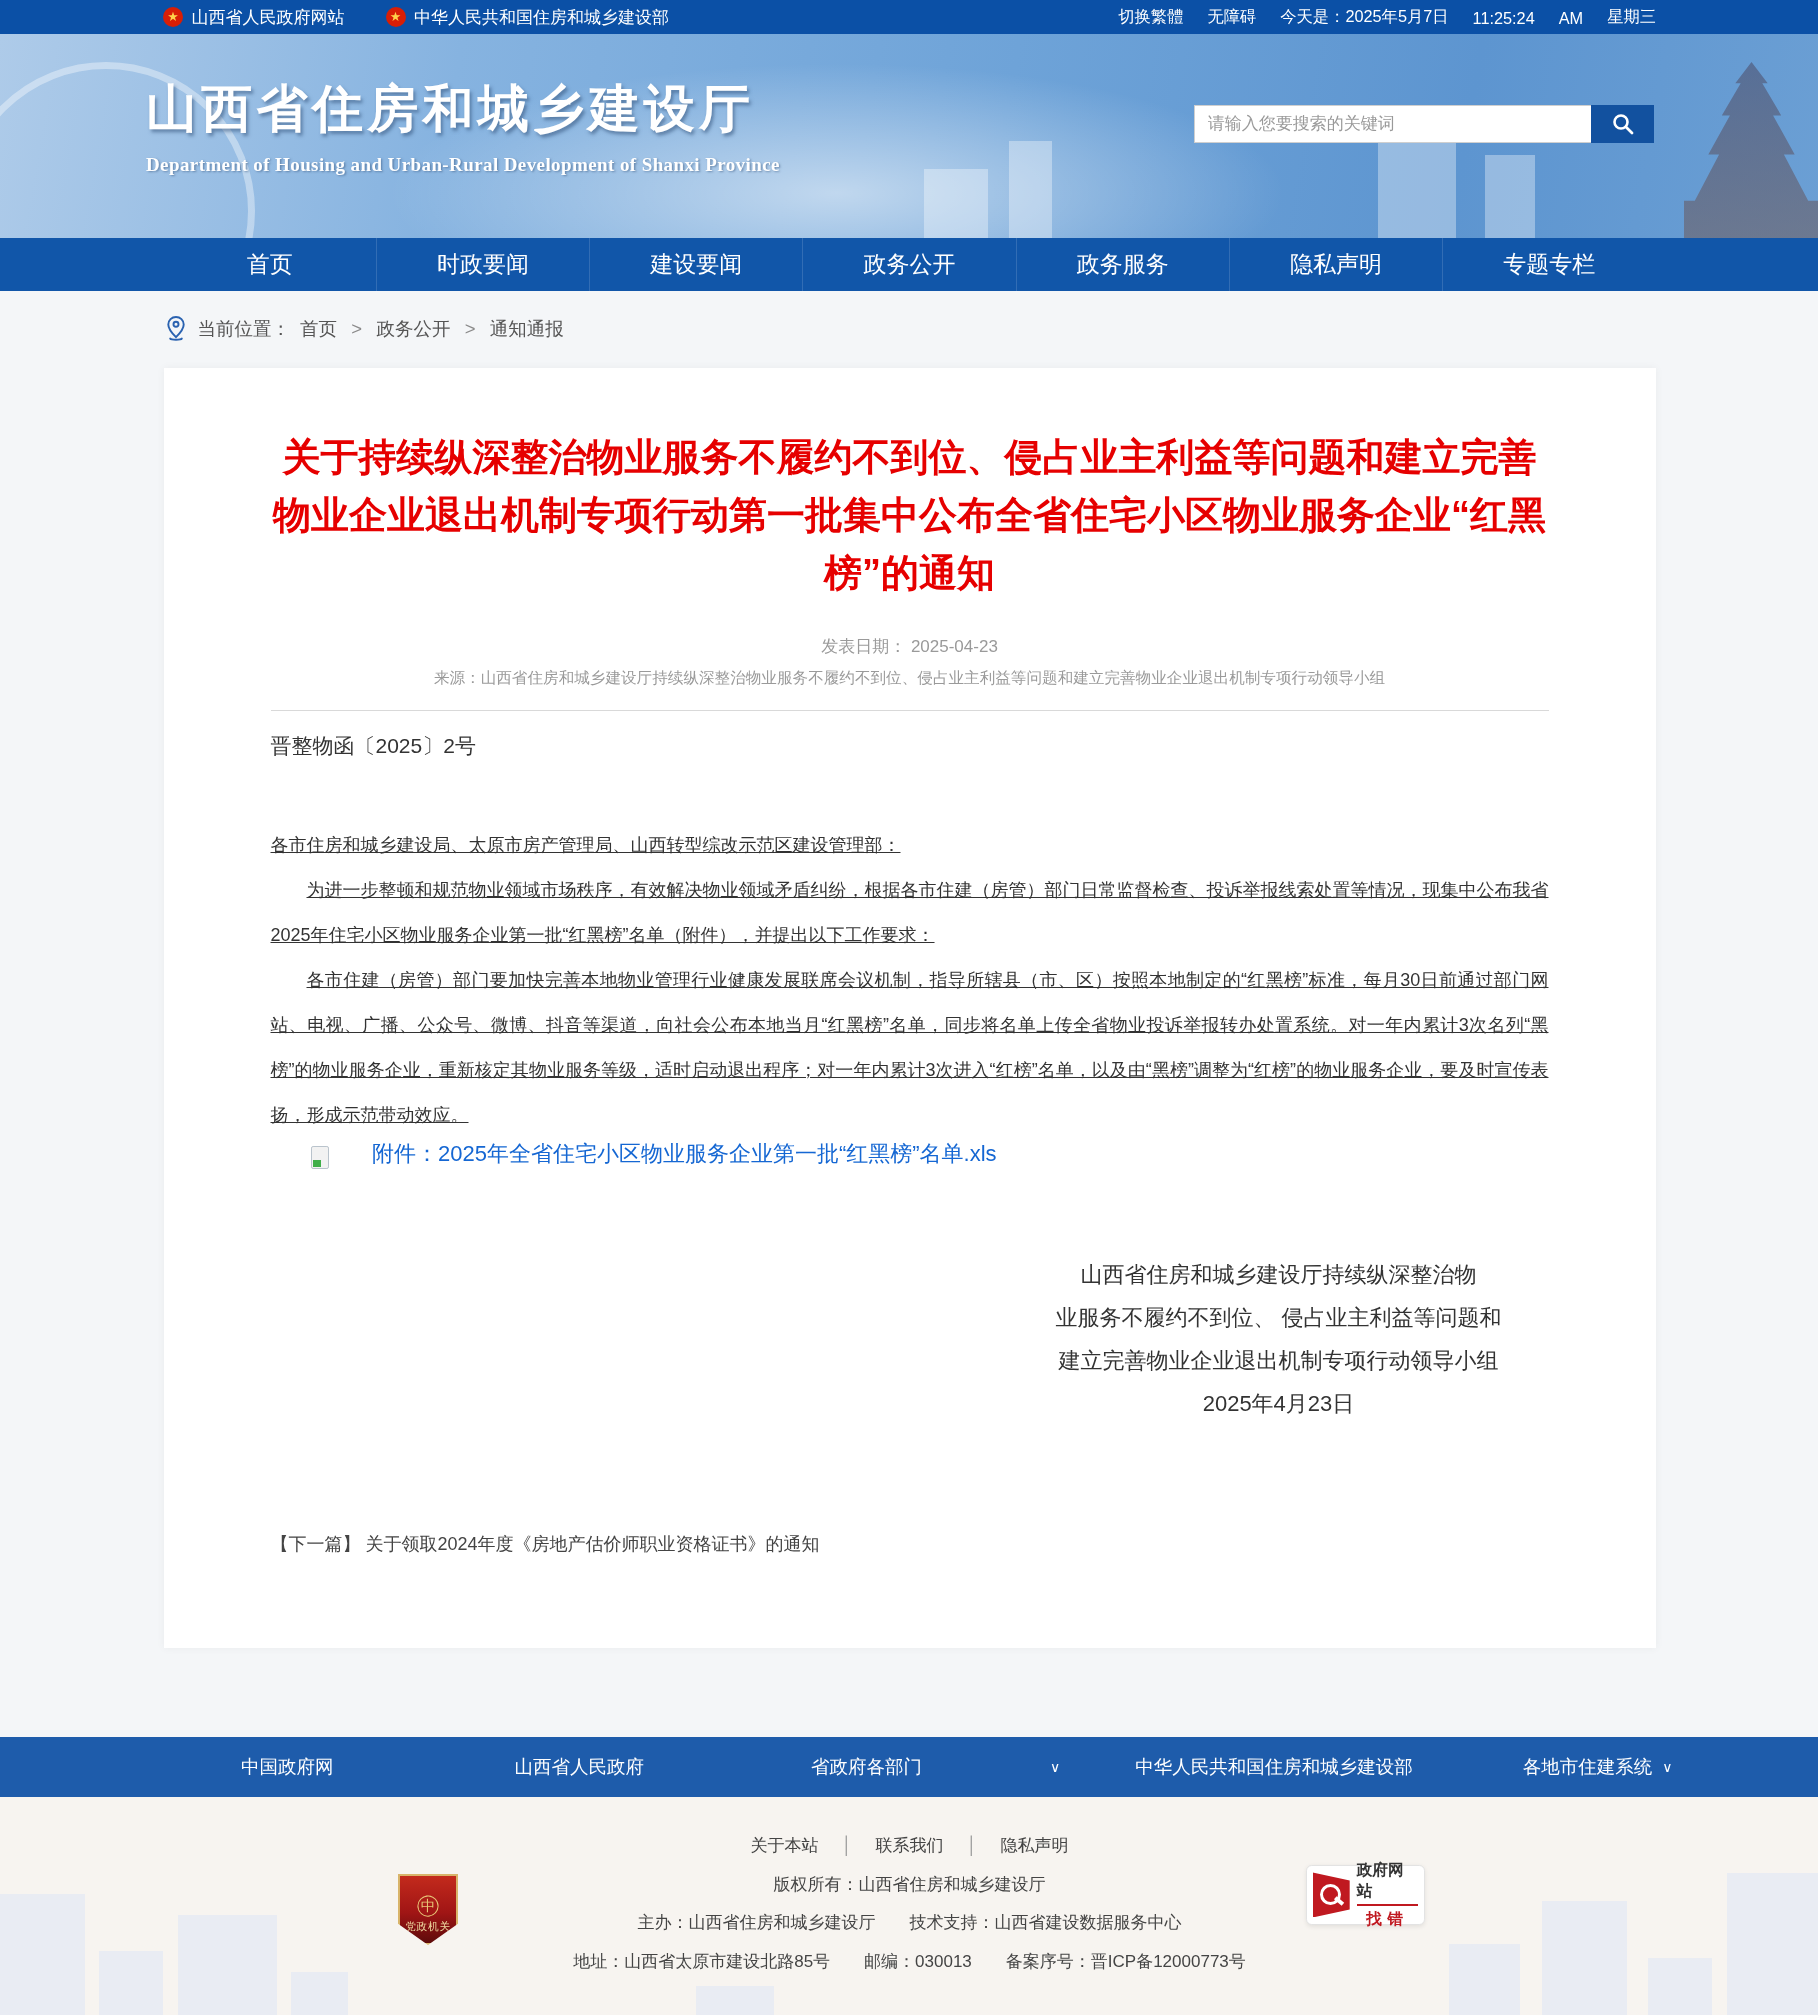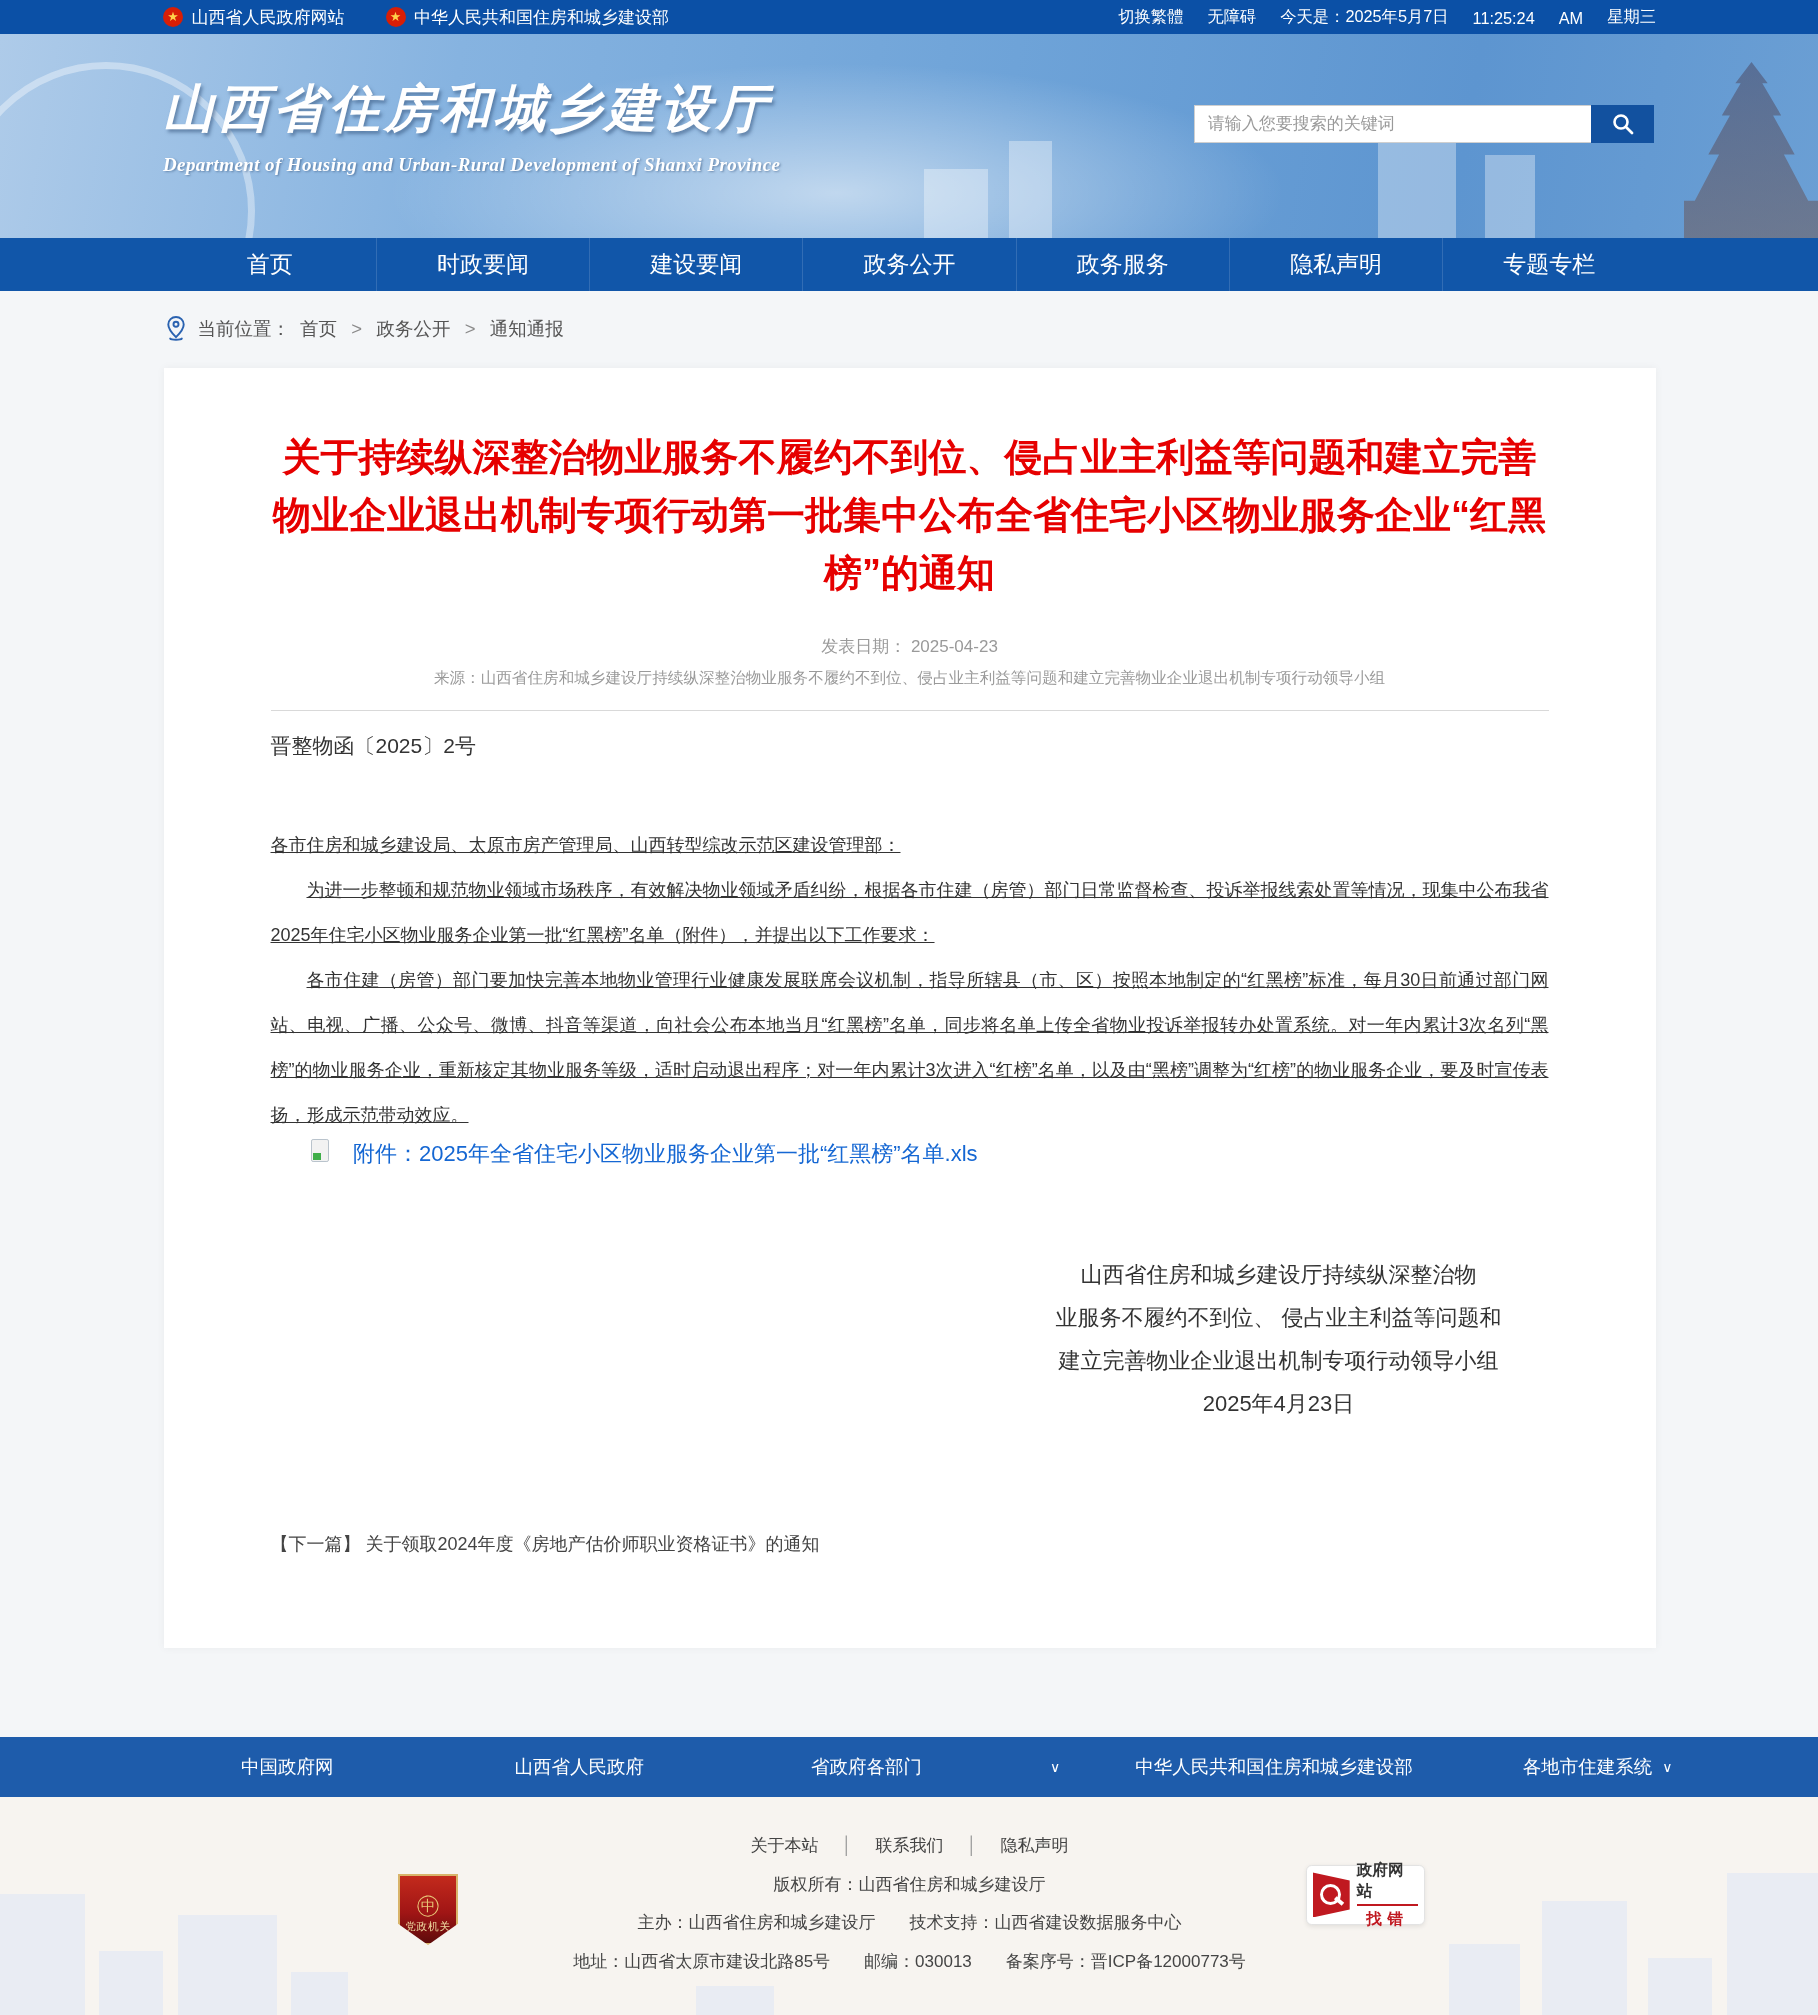--- a/index.html
+++ b/index.html
@@ -15,21 +15,21 @@
   .topbar .right .lnk { cursor:pointer; }
 
   
   .banner { height:204px; position:relative; overflow:hidden;
     background:linear-gradient(100deg,#aecbe9 0%,#86b3e0 25%,#6ea3d8 55%,#5d95d0 80%,#6b9fd4 100%); }
   .banner .haze { position:absolute; left:0; top:0; width:100%; height:100%;
     background:radial-gradient(ellipse 639px 185px at 46% 78%, rgba(255,255,255,.55), rgba(255,255,255,0) 70%); }
   .banner .arch { position:absolute; left:-43px; top:28px; width:298px; height:298px; border:7px solid rgba(255,255,255,.38); border-radius:50%; }
   .banner .bldg { position:absolute; background:rgba(255,255,255,.35); }
   .banner .pagoda { position:absolute; right:0; top:28px; width:135px; height:178px; background:linear-gradient(180deg,#4a4a66,#6e5a5a); opacity:.55; clip-path:polygon(50% 0,62% 12%,58% 12%,72% 30%,66% 30%,82% 52%,74% 52%,92% 78%,100% 78%,100% 100%,0 100%,0 78%,8% 78%,26% 52%,18% 52%,34% 30%,28% 30%,42% 12%,38% 12%); }
-  .logo { position:absolute; left:163px; top:41px; color:#fff;font-style:italic; }
+  .logo { position:absolute; left:146px; top:41px; color:#fff; }
   .logo .cn { font-size:51px; font-weight:bold; letter-spacing:4.3px; text-shadow:2.1px 2.8px 3.6px rgba(50,80,120,.55); }
   .logo .en { margin-top:10px; font-family:"Liberation Serif","DejaVu Serif",serif; font-weight:bold; font-size:19px; letter-spacing:0.4px; text-shadow:1.4px 1.4px 2.1px rgba(50,80,120,.5); }
   .search { position:absolute; left:1194px; top:71px; width:460px; height:38px; display:flex; }
   .search input { flex:1; border:0.7px solid #cfcfcf; border-right:none; background:#fff; padding:0 12.8px; font-size:17px; color:#333; outline:none; }
   .search input::placeholder { color:#9a9a9a; }
   .search .btn { width:63px; background:#12519f; display:flex; align-items:center; justify-content:center; cursor:pointer; }
 
   
   .nav { height:53px; background:#1156a9; }
   .nav .inner { width:1492px; margin:0 auto; height:100%; display:flex; }
@@ -45,21 +45,21 @@
 
   
   .card { width:1492px; margin:25.6px auto 0; background:#fff; box-shadow:0 0 8.5px rgba(0,0,0,.05); padding:60px 107px 92px; }
   .a-title { text-align:center; color:#e60000; font-weight:bold; font-size:38px; line-height:58px; }
   .a-meta1 { margin-top:33px; text-align:center; color:#9a9a9a; font-size:17px; }
   .a-meta2 { margin-top:10px; text-align:center; color:#9a9a9a; font-size:15.6px; }
   .a-divider { margin-top:21px; border-bottom:0.7px solid #d9d9d9; }
   .a-docno { margin-top:21px; text-align:left; color:#333; font-size:21px; }
   .a-body { margin-top:63px; color:#333; font-size:18px; line-height:45px; text-align:justify;text-decoration:underline; }
   .a-body p.ind { text-indent:2em; }
-  .attach { margin-top:1.4px; display:flex; align-items:flex-start; gap:24px; padding-left:40px; }
+  .attach { margin-top:1.4px; display:flex; align-items:flex-end; gap:43px; padding-left:40px; }
   .doc-ico { width:18.5px; height:23px; background:#f2f2f2; border:1.4px solid #b9c3cc; border-radius:2.1px; position:relative; flex:0 0 auto; }
   .doc-ico::after { content:""; position:absolute; left:1.4px; bottom:1.4px; width:8.5px; height:7px; background:#3fae49; }
   .attach .lnk { color:#1567d3; font-size:22px; cursor:pointer; }
   .sign { margin-top:84px; margin-left:auto; width:540px; text-align:center; color:#333; font-size:22px; line-height:43px; }
   .next { margin-top:107px; color:#444; font-size:18px; }
   .next .nl { cursor:pointer; }
 
   
   .fbar { height:60px; background:#1e5cab; }
   .fbar .inner { width:1549px; margin:0 auto; height:100%; display:flex; align-items:center; }

